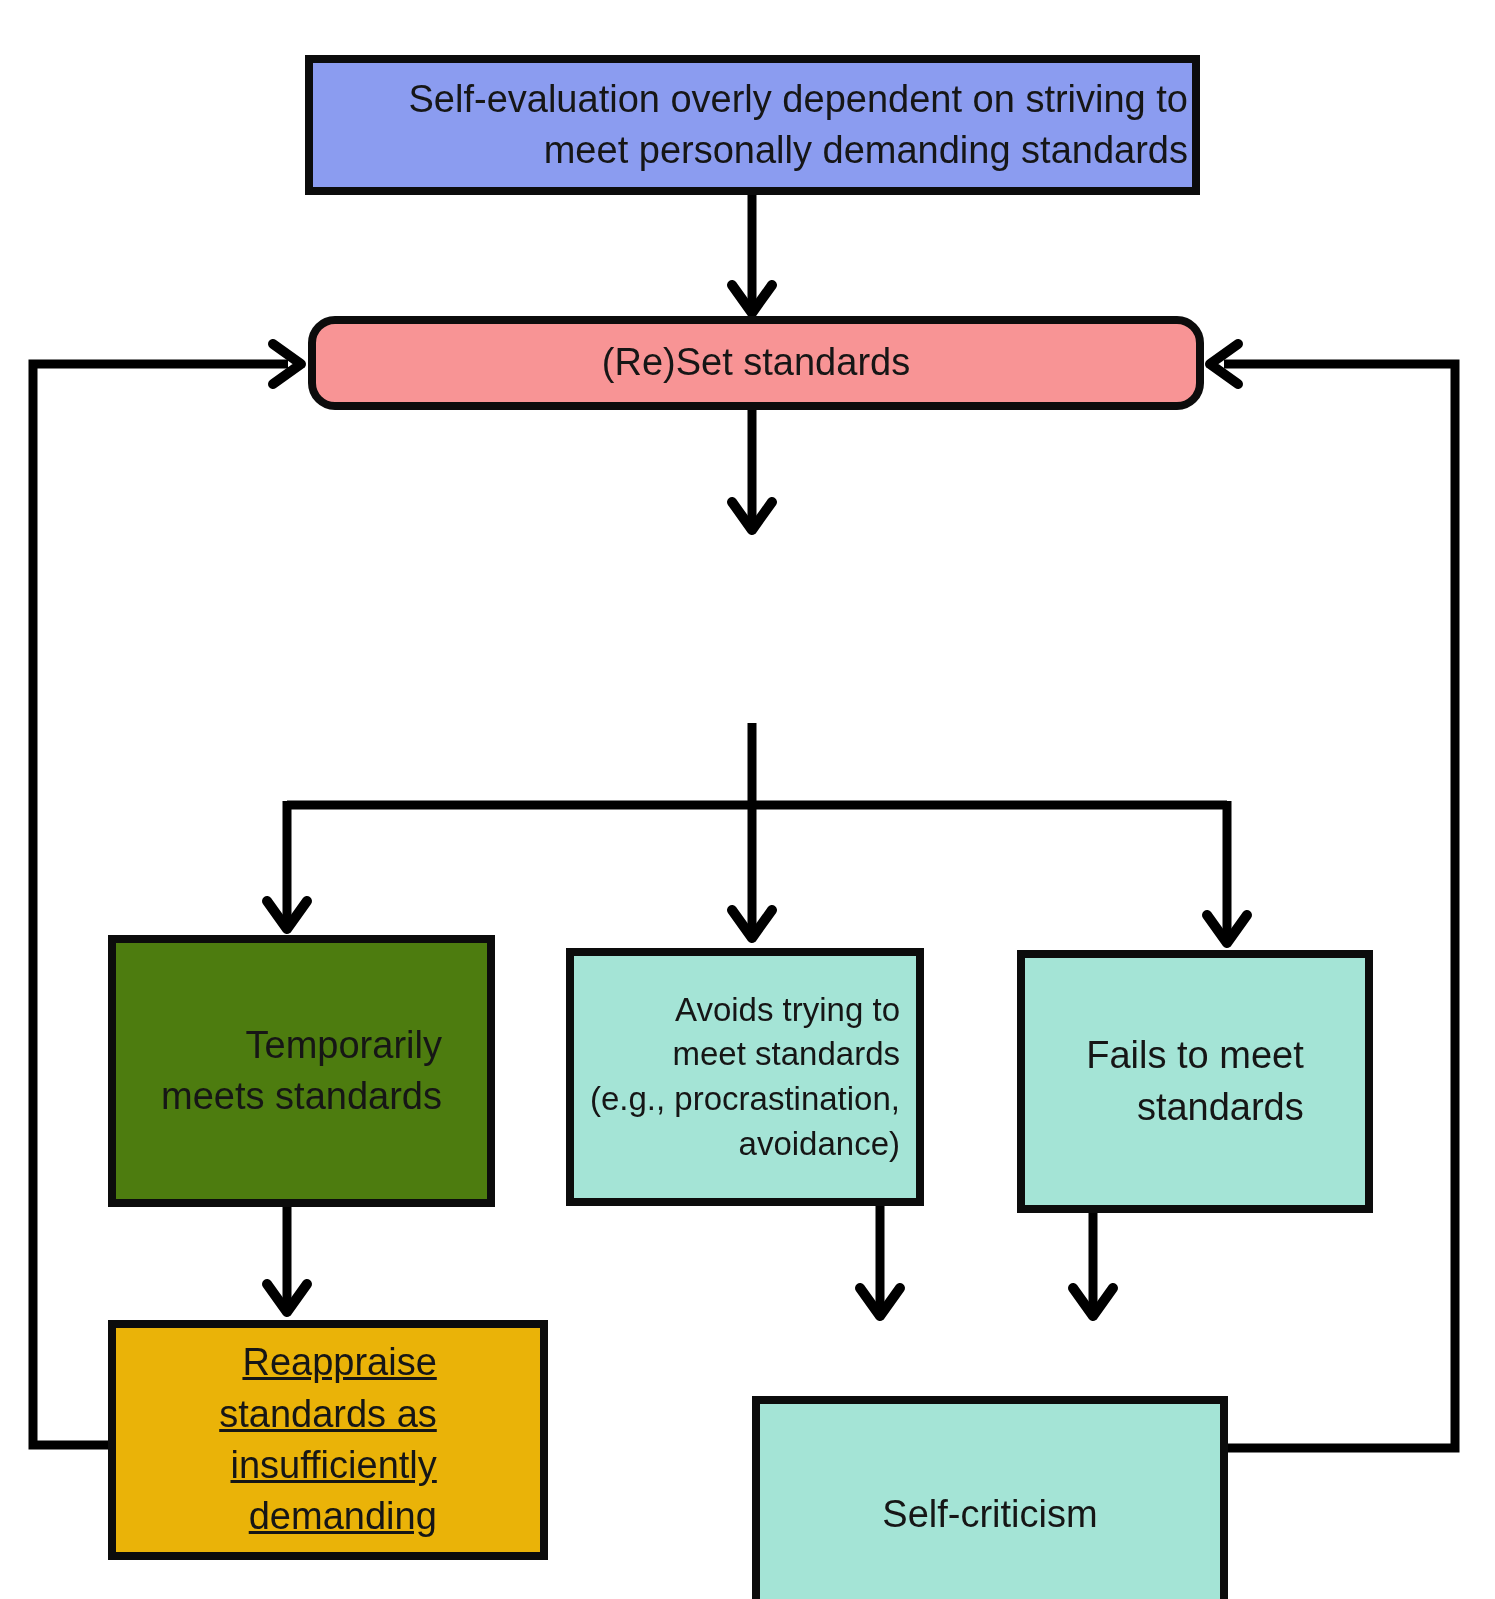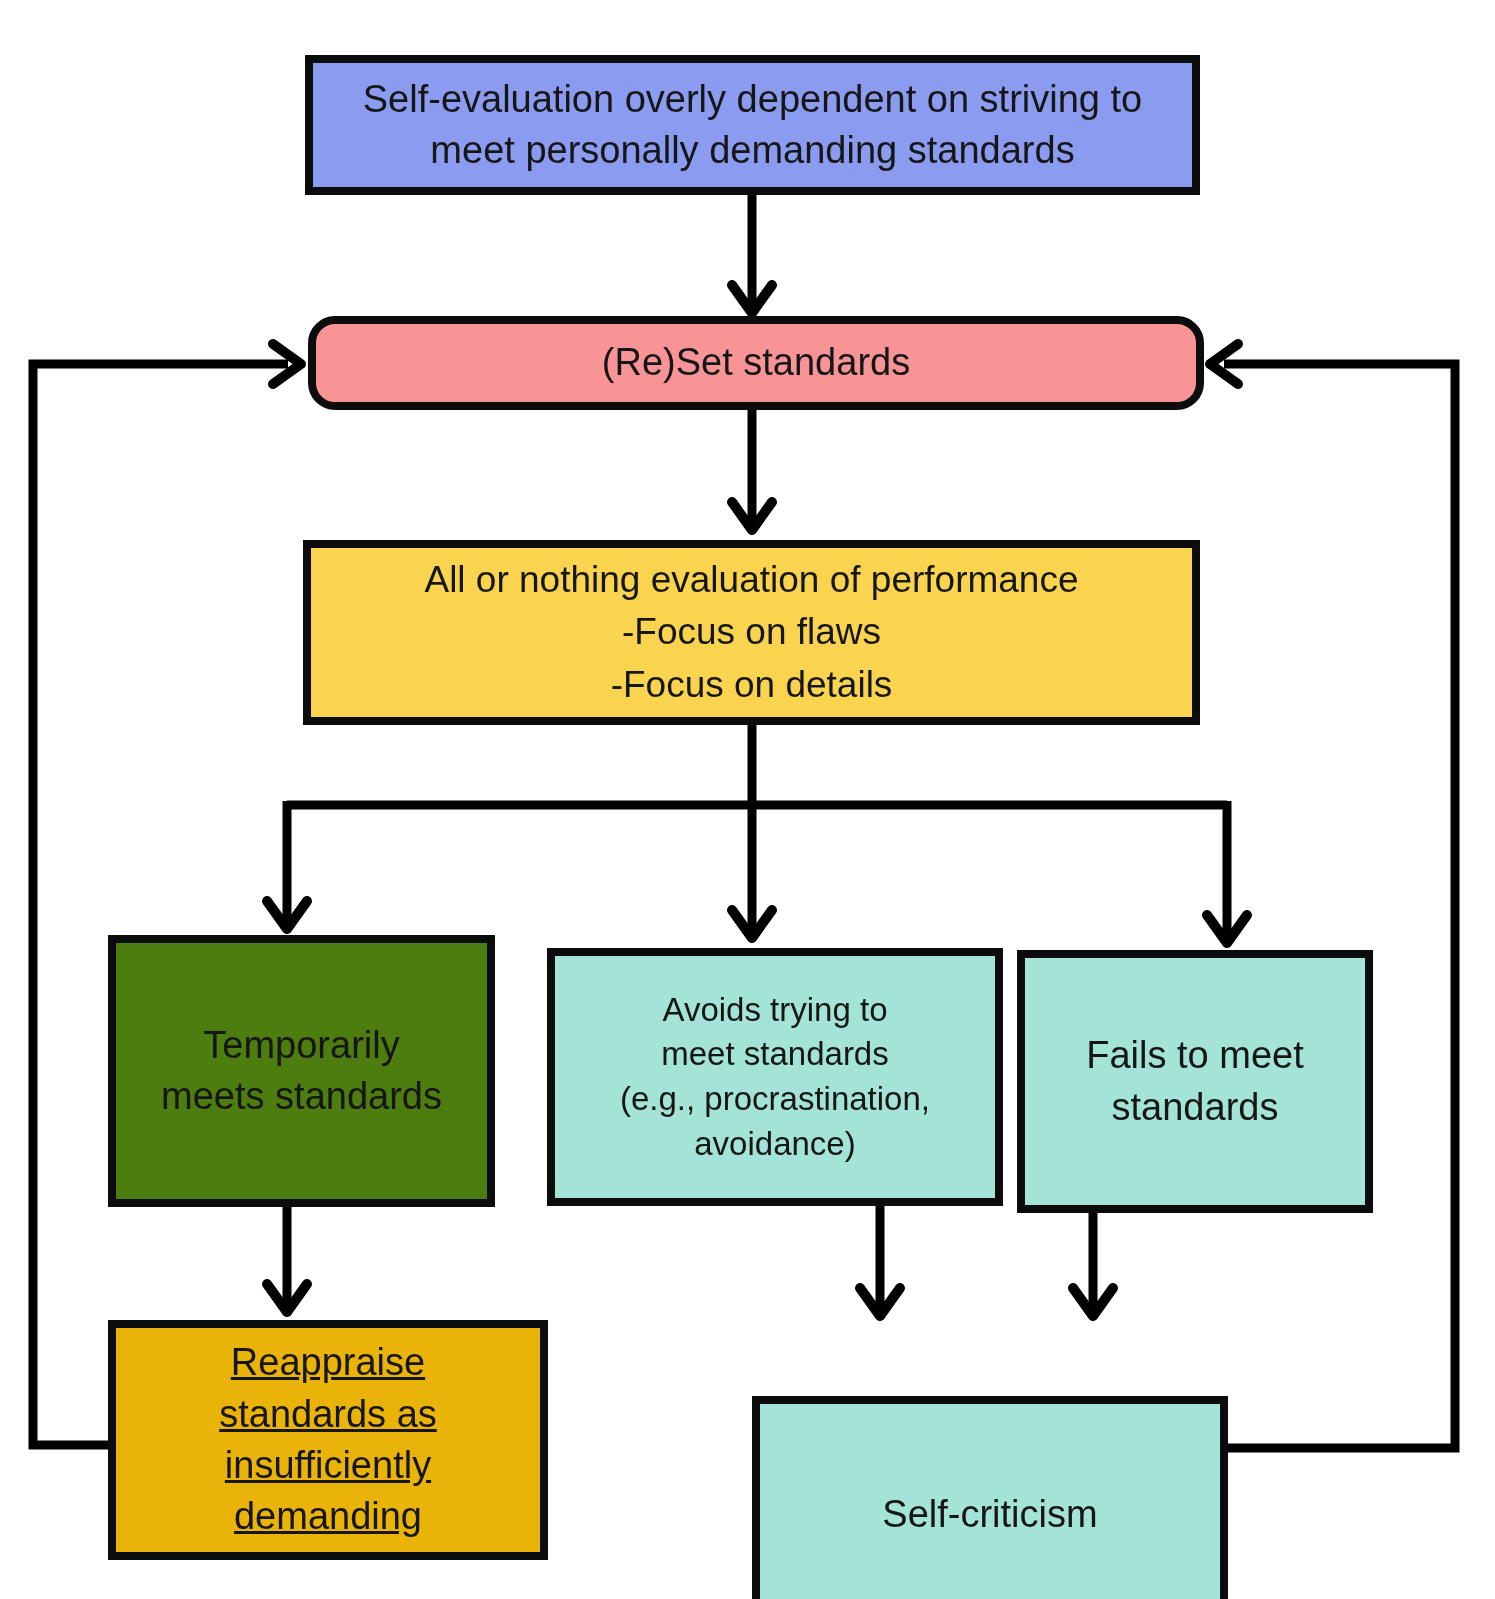--- a/index.html
+++ b/index.html
@@ -23,30 +23,30 @@
     border: 8px solid #0c0c0c;
     box-sizing: border-box;
     display: flex;
     align-items: center;
     justify-content: center;
     text-align: center;
     color: #161616;
     line-height: 1.35;
     padding: 4px;
   }
-  .node-label { white-space: pre-line; }
+  .node-label { white-space: pre-line; text-align: right; }
   .fs38 { font-size: 38px; }
   .fs37 { font-size: 37px; line-height: 1.42; }
   .fs33 { font-size: 33px; }
 
   .n-selfeval   { left: 305px;  top: 55px;   width: 895px; height: 140px; }
   .n-reset      { left: 308px;  top: 316px;  width: 896px; height: 94px;  }
   .n-allornone  { left: 303px;  top: 540px;  width: 897px; height: 185px; }
   .n-temp       { left: 108px;  top: 935px;  width: 387px; height: 272px; }
-  .n-avoids     { left: 547px;  top: 948px;  width: 456px; height: 258px; }
+  .n-avoids     { left: 566px;  top: 948px;  width: 358px; height: 258px; }
   .n-fails      { left: 1017px; top: 950px;  width: 356px; height: 263px; }
   .n-reappraise { left: 108px;  top: 1320px; width: 440px; height: 240px; }
   .n-selfcrit   { left: 752px;  top: 1396px; width: 476px; height: 238px; }
 </style>
 </head>
 <body>
 
 <div class="canvas">
 
   <svg class="edges-layer" viewBox="0 0 1495 1599" xmlns="http://www.w3.org/2000/svg">
@@ -81,25 +81,20 @@
   </svg>
 
   <div class="node n-selfeval fs38" style="background-color: rgb(139, 156, 240);">
     <span class="node-label">Self-evaluation overly dependent on striving to meet personally demanding standards</span>
   </div>
 
   <div class="node n-reset fs38" style="background-color: rgb(248, 148, 149); border-radius: 27px;">
     <span class="node-label">(Re)Set standards</span>
   </div>
 
-  <div class="node n-allornone fs37" style="background-color: rgb(250, 212, 78);">
-    <span class="node-label">All or nothing evaluation of performance
--Focus on flaws
--Focus on details</span>
-  </div>
 
   <div class="node n-temp fs38" style="background-color: #4d7c0f;">
     <span class="node-label">Temporarily
 meets standards</span>
   </div>
 
   <div class="node n-avoids fs33" style="background-color: rgb(164, 228, 214);">
     <span class="node-label">Avoids trying to
 meet standards
 (e.g., procrastination,

